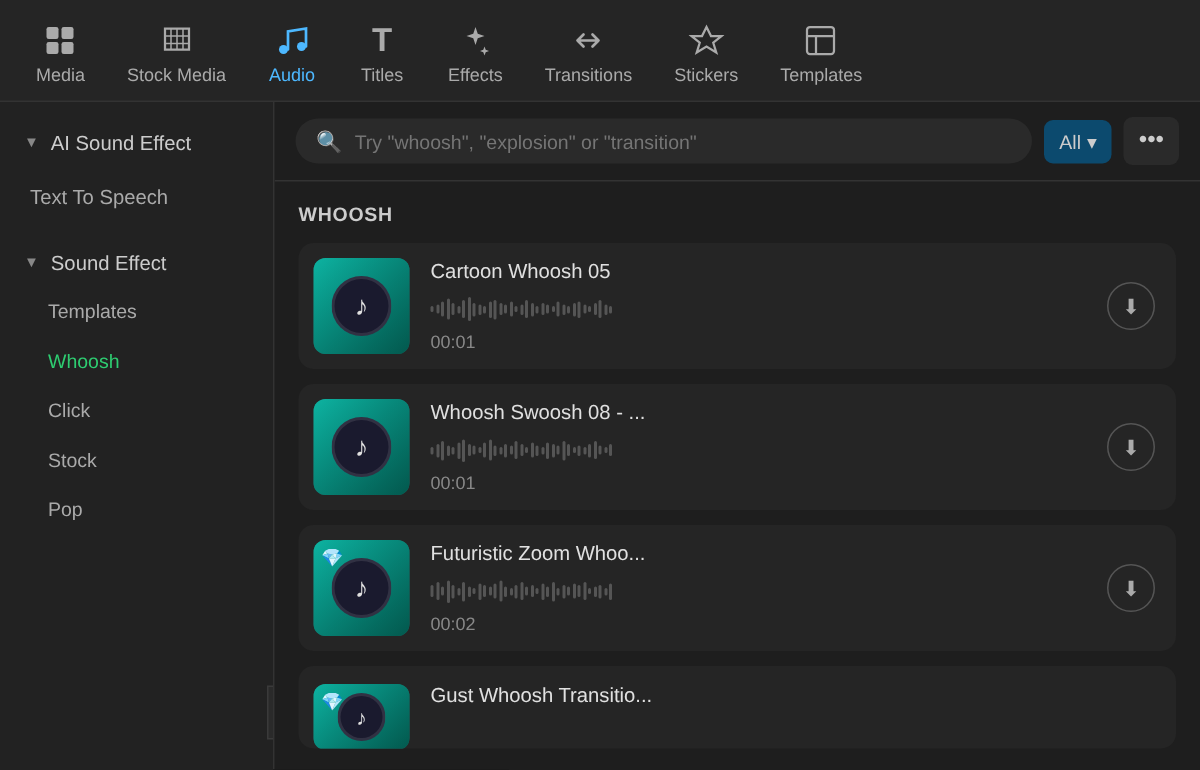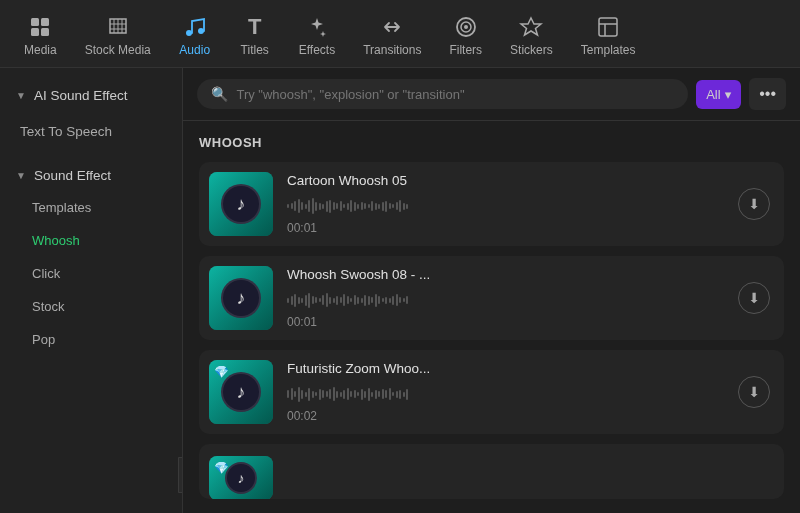--- a/index.html
+++ b/index.html
@@ -152,21 +152,21 @@
       border: none;
       outline: none;
       color: #aaa;
       font-size: 13px;
       flex: 1;
     }
     .search-filter {
       display: flex;
       align-items: center;
       gap: 4px;
-      background: #6d28d9;
+      background: #0c4a6e;
       border-radius: 6px;
       padding: 7px 10px;
       cursor: pointer;
       color: #ccc;
       font-size: 13px;
     }
     .more-btn {
       background: #2a2a2a;
       border-radius: 6px;
       padding: 7px 10px;
@@ -341,30 +341,20 @@
     <div class="nav-icon">
       <svg width="24" height="24" viewBox="0 0 24 24" fill="none">
         <path d="M5 12h14M15 8l4 4-4 4M9 8l-4 4 4 4" stroke="#aaa" stroke-width="1.8" stroke-linecap="round" stroke-linejoin="round"></path>
       </svg>
     </div>
     <span class="nav-label">Transitions</span>
   </div>
   <div class="nav-item">
     <div class="nav-icon">
       <svg width="24" height="24" viewBox="0 0 24 24" fill="none">
-        <circle cx="12" cy="12" r="9" stroke="#aaa" stroke-width="1.8" fill="none"></circle>
-        <circle cx="12" cy="12" r="5" stroke="#aaa" stroke-width="1.5" fill="none"></circle>
-        <circle cx="12" cy="12" r="2" fill="#aaa"></circle>
-      </svg>
-    </div>
-    <span class="nav-label">Filters</span>
-  </div>
-  <div class="nav-item">
-    <div class="nav-icon">
-      <svg width="24" height="24" viewBox="0 0 24 24" fill="none">
         <polygon points="12,3 15,9 22,9 16.5,13.5 18.5,20 12,16 5.5,20 7.5,13.5 2,9 9,9" fill="none" stroke="#aaa" stroke-width="1.5"></polygon>
       </svg>
     </div>
     <span class="nav-label">Stickers</span>
   </div>
   <div class="nav-item">
     <div class="nav-icon">
       <svg width="24" height="24" viewBox="0 0 24 24" fill="none">
         <rect x="3" y="3" width="18" height="18" rx="2" stroke="#aaa" stroke-width="1.5" fill="none"></rect>
         <path d="M3 9h18M9 9v12" stroke="#aaa" stroke-width="1.5"></path>
@@ -595,16 +585,19 @@
         </div>
       </div>
 
       <div class="sound-card" style="margin-bottom:0;height:55px;overflow:hidden;align-items:flex-start;padding-top:12px">
         <div class="sound-thumbnail" style="width:64px;height:44px">
           <span class="badge-diamond">💎</span>
           <div class="music-icon-circle" style="width:32px;height:32px;font-size:14px">
             <span>♪</span>
           </div>
         </div>
+        <div class="sound-info">
+          <div class="sound-name">Gust Whoosh Transitio...</div>
+        </div>
       </div>
     </div>
   </div>
 </div>
 
 </body></html>

